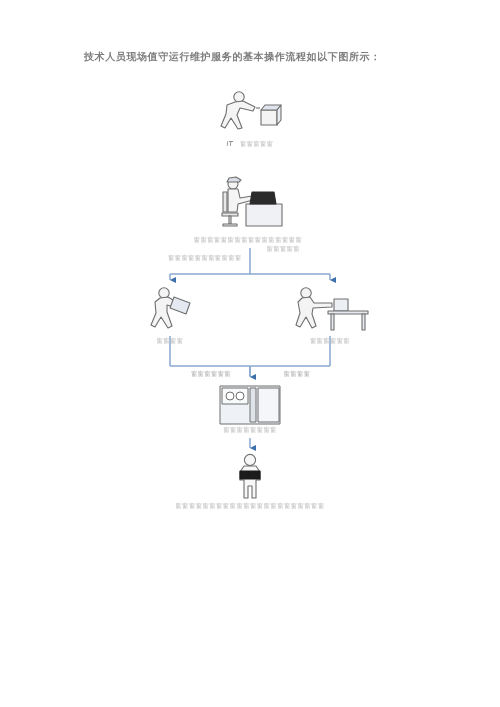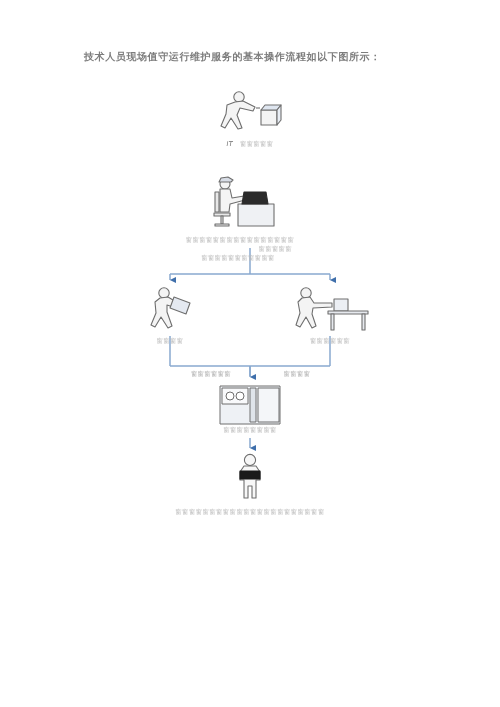--- a/index.html
+++ b/index.html
@@ -142,42 +142,42 @@
           <path d="M48,22 L64,22 L64,37 L48,37 Z"></path>
           <path d="M48,22 L52,17 L68,17 L64,22 Z" fill="#dfe6f0"></path>
           <path d="M64,22 L68,17 L68,32 L64,37 Z" fill="#e9eef5"></path>
         </g>
         <path d="M43,20 L47,20" stroke="#6e6e6e" stroke-width="1.1" fill="none"></path>
       </svg>
       <span class="blur-label lbl-lead" style="display:inline-block; margin-top:6px;">IT</span>
       <span class="blur-label" style="display:inline-block; margin-left:3px;">窗窗窗窗窗</span>
     </div>
 
-    <div class="node" style="left:160px; top:86px; width:160px;">
+    <div class="node" style="left:168px; top:86px; width:160px;">
       <svg class="figure-wrap" width="84" height="58" viewBox="0 0 84 58">
         <g fill="#f4f4f4" stroke="#6e6e6e" stroke-width="1.1" stroke-linejoin="round">
 
           <circle cx="27" cy="10" r="5"></circle>
           <path d="M21,8 L33,8 L35,6 L30,3 L23,4 Z" fill="#d8dde6"></path>
 
           <path d="M22,15 L32,15 L34,24 L46,22 L47,26 L32,30 L31,38 L22,38 Z"></path>
 
           <path d="M17,18 L21,18 L21,38 L17,38 Z" fill="#e8e8e8"></path>
           <path d="M16,39 L32,39 L32,42 L16,42 Z" fill="#e8e8e8"></path>
           <path d="M23,42 L25,42 L25,50 L23,50 Z" fill="#e8e8e8"></path>
           <path d="M17,50 L31,50 L31,52 L17,52 Z" fill="#e8e8e8"></path>
 
           <path d="M40,30 L76,30 L76,52 L40,52 Z" fill="#eff1f4"></path>
 
           <path d="M46,18 L68,18 L70,30 L44,30 Z" fill="#2b2b2b" stroke="#2b2b2b"></path>
         </g>
       </svg>
       <span class="blur-label wide" style="margin-top:4px;">窗窗窗窗窗窗窗窗窗窗窗窗窗窗窗窗</span>
       <span class="blur-label" style="text-align:right; padding-right:28px;">窗窗窗窗窗</span>
-      <span class="blur-label" style="text-align:center; padding-right:4px;">窗窗窗窗窗窗窗窗窗窗窗</span>
+      <span class="blur-label" style="text-align:left; padding-right:4px;">窗窗窗窗窗窗窗窗窗窗窗</span>
     </div>
 
     <div class="node" style="left:120px; top:196px; width:100px;">
       <svg class="figure-wrap" width="56" height="48" viewBox="0 0 56 48">
         <g fill="#f4f4f4" stroke="#6e6e6e" stroke-width="1.1" stroke-linejoin="round">
           <circle cx="22" cy="9" r="5.2"></circle>
           <path d="M18,14 L26,13 L36,19 L34,24 L25,21 L25,28 L30,42 L26,44 L19,33 L13,43 L9,41 L14,29 L13,18 Z"></path>
           <path d="M32,13 L48,19 L44,30 L28,24 Z" fill="#e4e9f1"></path>
         </g>
       </svg>
@@ -218,17 +218,17 @@
     </div>
 
     <div class="node" style="left:150px; top:362px; width:200px;">
       <svg class="figure-wrap" width="46" height="52" viewBox="0 0 46 52">
         <g fill="#f7f7f7" stroke="#6e6e6e" stroke-width="1.1" stroke-linejoin="round">
           <circle cx="23" cy="10" r="5.6"></circle>
           <path d="M17,16 L29,16 L33,22 L33,30 L29,30 L29,48 L25,48 L25,36 L21,36 L21,48 L17,48 L17,30 L13,30 L13,22 Z"></path>
           <rect x="13" y="21" width="20" height="8" fill="#1b1b1b" stroke="#1b1b1b"></rect>
         </g>
       </svg>
-      <span class="blur-label wide" style="margin-top:6px;">窗窗窗窗窗窗窗窗窗窗窗窗窗窗窗窗窗窗窗窗窗窗</span>
+      <span class="blur-label wide" style="">窗窗窗窗窗窗窗窗窗窗窗窗窗窗窗窗窗窗窗窗窗窗</span>
     </div>
 
   </div>
 </div>
 
 </body></html>

